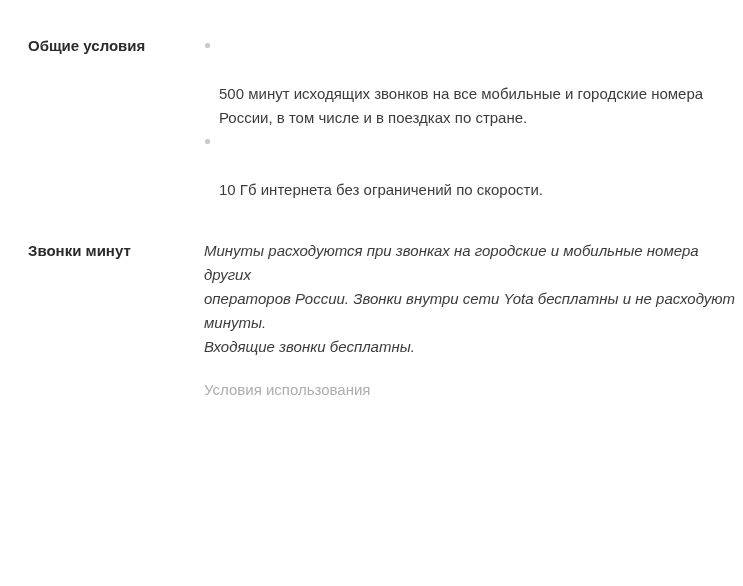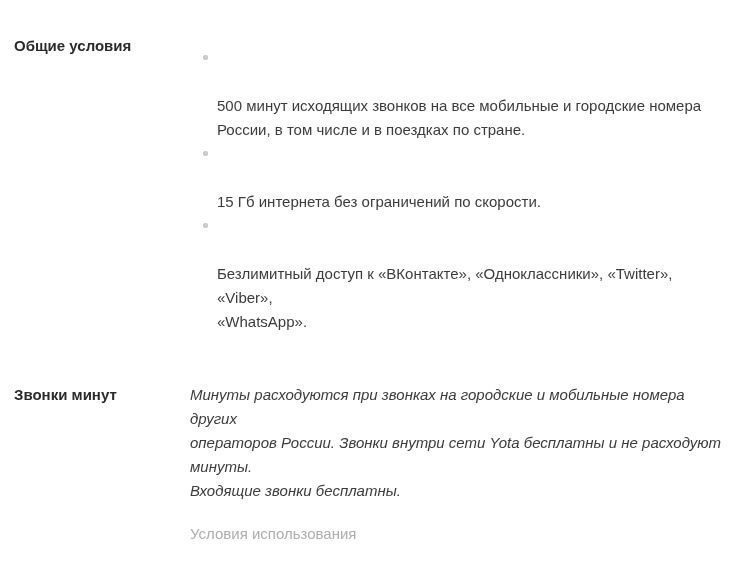--- a/index.html
+++ b/index.html
@@ -18,21 +18,21 @@
   }
   body {
     font-family: "Liberation Sans", "DejaVu Sans", sans-serif;
     font-size: 15px;
     line-height: 24px;
     color: var(--text);
   }
   .page {
     width: 743px;
     height: 586px;
-    padding: 34px 8px 0 14px;
+    padding: 34px 8px 0 28px;
   }
   .row {
     display: flex;
     align-items: flex-start;
   }
   .row + .row { margin-top: 37px; }
   .label-col {
     width: 176px;
     flex: 0 0 176px;
     font-weight: bold;
@@ -48,21 +48,21 @@
     margin: 0 0 19px 0;
     font-style: italic;
   }
   .subheading {
     color: var(--muted);
     margin: 0 0 8px 0;
     white-space: pre-line;
   }
   ul.bullets {
     list-style: none;
-    margin: 12px;
+    margin: 0;
     padding: 0;
   }
   ul.bullets li {
     position: relative;
     padding-left: 15px;
     white-space: pre-line;
   }
   .bullet-dot {
     position: absolute;
     left: 1px;
@@ -83,26 +83,21 @@
     <div class="label-col">Общие условия</div>
     <div class="content-col">
       <ul class="bullets">
         <li>
           <span class="bullet-dot"></span>
           <span>500 минут исходящих звонков на все мобильные и городские номера
 России, в том числе и в поездках по стране.</span>
         </li>
         <li>
           <span class="bullet-dot"></span>
-          <span>15 Гб интернета без ограничений по скорости.</span>
-        </li>
-        <li>
-          <span class="bullet-dot"></span>
-          <span>Безлимитный доступ к «ВКонтакте», «Одноклассники», «Twitter», «Viber»,
-«WhatsApp».</span>
+          <span>10 Гб интернета без ограничений по скорости.</span>
         </li>
       </ul>
     </div>
   </section>
 
   <section class="row">
     <div class="label-col">Звонки минут</div>
     <div class="content-col">
       <p class="para">Минуты расходуются при звонках на городские и мобильные номера других
 операторов России. Звонки внутри сети Yota бесплатны и не расходуют минуты.

